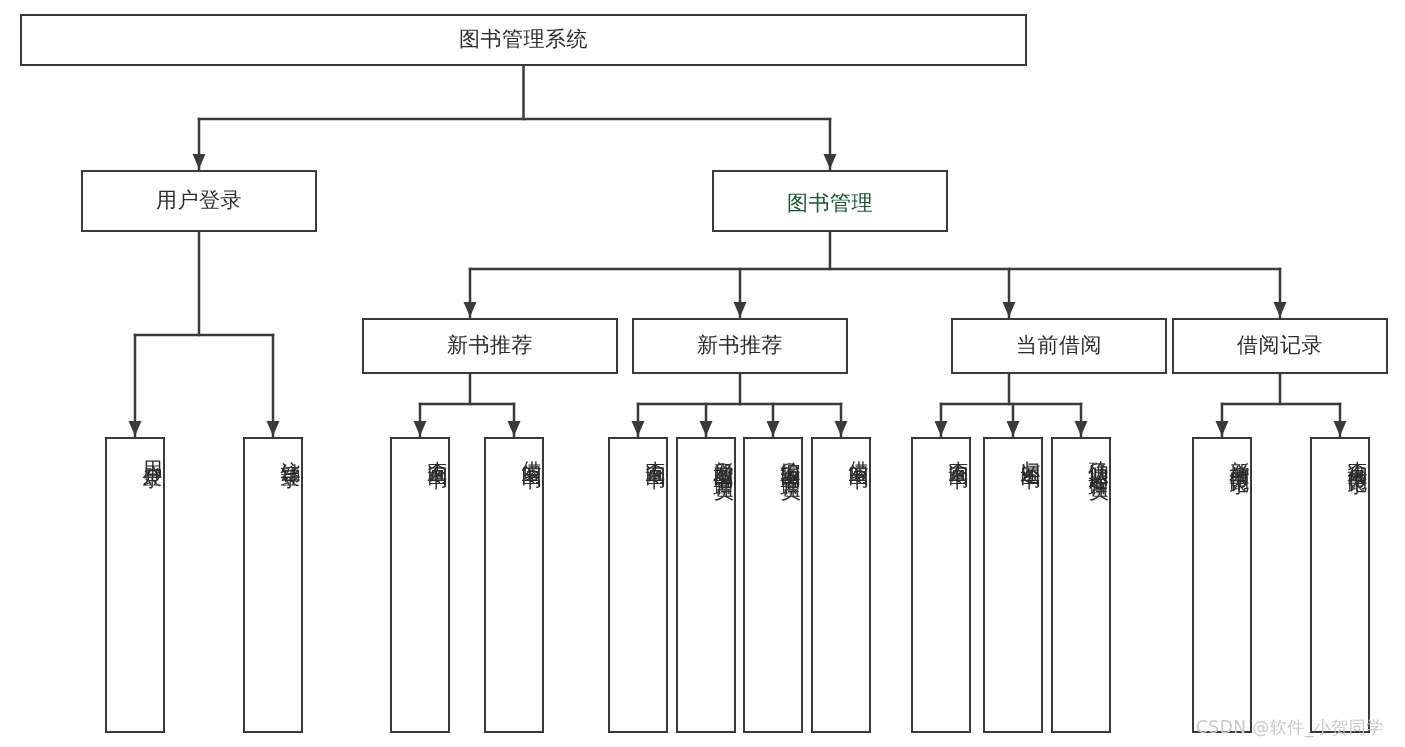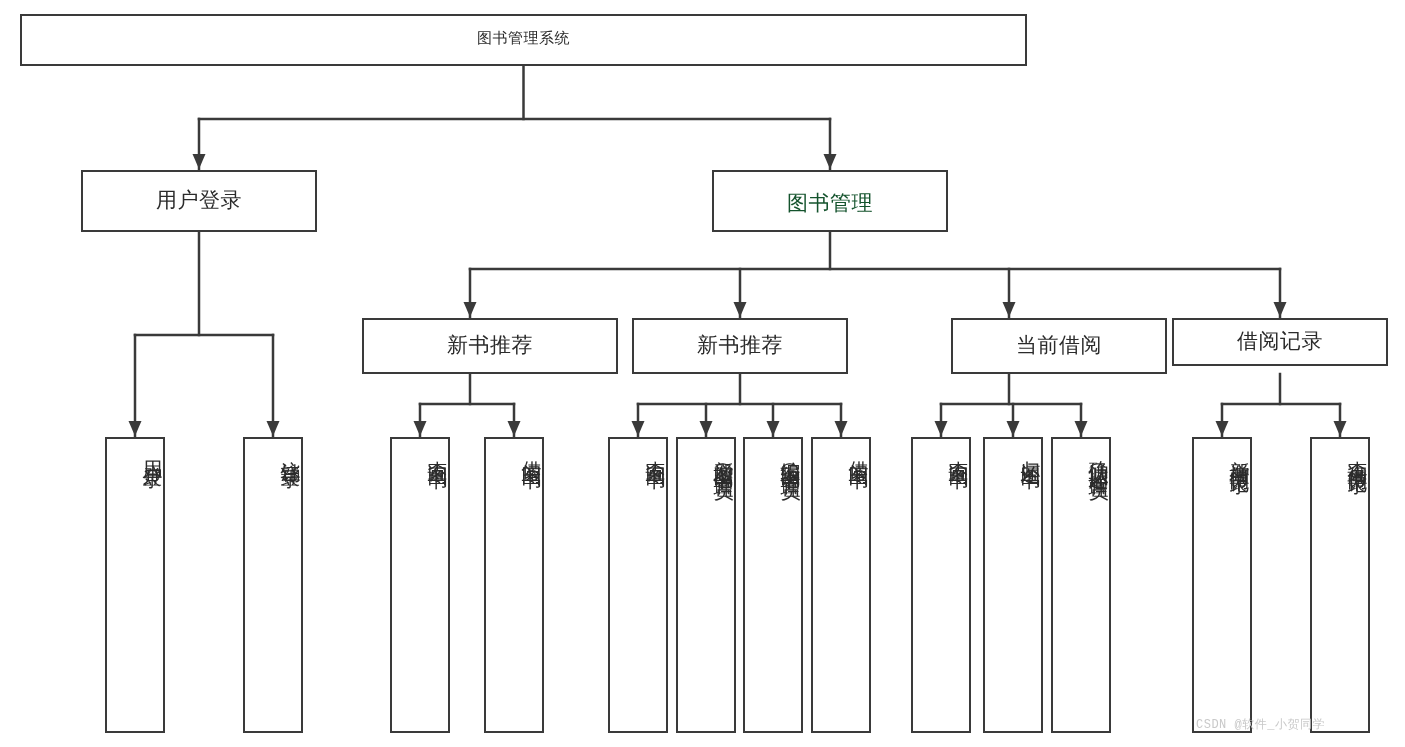--- a/index.html
+++ b/index.html
@@ -10,23 +10,23 @@
   .node{position:absolute;box-sizing:border-box;background:#ffffff;
         border:2.5px solid #3a3a3a;display:flex;align-items:center;
         justify-content:center;overflow:hidden;}
   .node .label{color:#2b2b2b;text-align:center;line-height:1.12;
                white-space:pre-wrap;letter-spacing:0.5px;}
   .node.horiz .label{font-size:21px;}
   .node.vert{align-items:flex-start;padding-top:6px;}
   .node.vert .label{writing-mode:vertical-rl;text-orientation:upright;
                     font-size:20px;letter-spacing:3px;line-height:1.0;
                     width:100%;text-align:start;}
-  .node.title .label{font-size:15px;font-family:Liberation Mono, monospace;}
-  #watermark{position:absolute;color:#c9c9c9;font-size:12px;
-             letter-spacing:0.5px;white-space:nowrap;pointer-events:none;font-family:Liberation Mono, monospace;}
+  .node.title .label{font-size:21px;}
+  #watermark{position:absolute;color:#c9c9c9;font-size:17px;
+             letter-spacing:0.5px;white-space:nowrap;pointer-events:none;}
 </style>
 </head>
 <body>
 
 <div id="stage" style="background: rgb(255, 255, 255);">
   <svg id="wires" viewBox="0 0 1405 747" xmlns="http://www.w3.org/2000/svg">
       <line x1="523.5" y1="66" x2="523.5" y2="119" stroke="#3a3a3a" stroke-width="2.5" stroke-linecap="square"></line>
       <line x1="199" y1="119" x2="830" y2="119" stroke="#3a3a3a" stroke-width="2.5" stroke-linecap="square"></line>
       <line x1="199" y1="119" x2="199" y2="169" stroke="#3a3a3a" stroke-width="2.5" stroke-linecap="square"></line>
       <path d="M192.5,154 L205.5,154 L199,169 Z" fill="#3a3a3a"></path>
@@ -91,21 +91,21 @@
       </div>
       <div class="node horiz" style="left: 362px; top: 318px; width: 256px; height: 56px; border-color: rgb(58, 58, 58); background: rgb(255, 255, 255);">
         <div class="label" style="color: rgb(43, 43, 43);">新书推荐</div>
       </div>
       <div class="node horiz" style="left: 632px; top: 318px; width: 216px; height: 56px; border-color: rgb(58, 58, 58); background: rgb(255, 255, 255);">
         <div class="label" style="color: rgb(43, 43, 43);">新书推荐</div>
       </div>
       <div class="node horiz" style="left: 951px; top: 318px; width: 216px; height: 56px; border-color: rgb(58, 58, 58); background: rgb(255, 255, 255);">
         <div class="label" style="color: rgb(43, 43, 43);">当前借阅</div>
       </div>
-      <div class="node horiz" style="left: 1172px; top: 318px; width: 216px; height: 48px; border-color: rgb(58, 58, 58); background: rgb(255, 255, 255);">
+      <div class="node horiz" style="left: 1172px; top: 318px; width: 216px; height: 56px; border-color: rgb(58, 58, 58); background: rgb(255, 255, 255);">
         <div class="label" style="color: rgb(43, 43, 43);">借阅记录</div>
       </div>
       <div class="node vert" style="left: 105px; top: 437px; width: 60px; height: 296px; border-color: rgb(58, 58, 58); background: rgb(255, 255, 255);">
         <div class="label" style="color: rgb(43, 43, 43);">用户登录</div>
       </div>
       <div class="node vert" style="left: 243px; top: 437px; width: 60px; height: 296px; border-color: rgb(58, 58, 58); background: rgb(255, 255, 255);">
         <div class="label" style="color: rgb(43, 43, 43);">注销登录</div>
       </div>
       <div class="node vert" style="left: 390px; top: 437px; width: 60px; height: 296px; border-color: rgb(58, 58, 58); background: rgb(255, 255, 255);">
         <div class="label" style="color: rgb(43, 43, 43);">查询图书</div>

